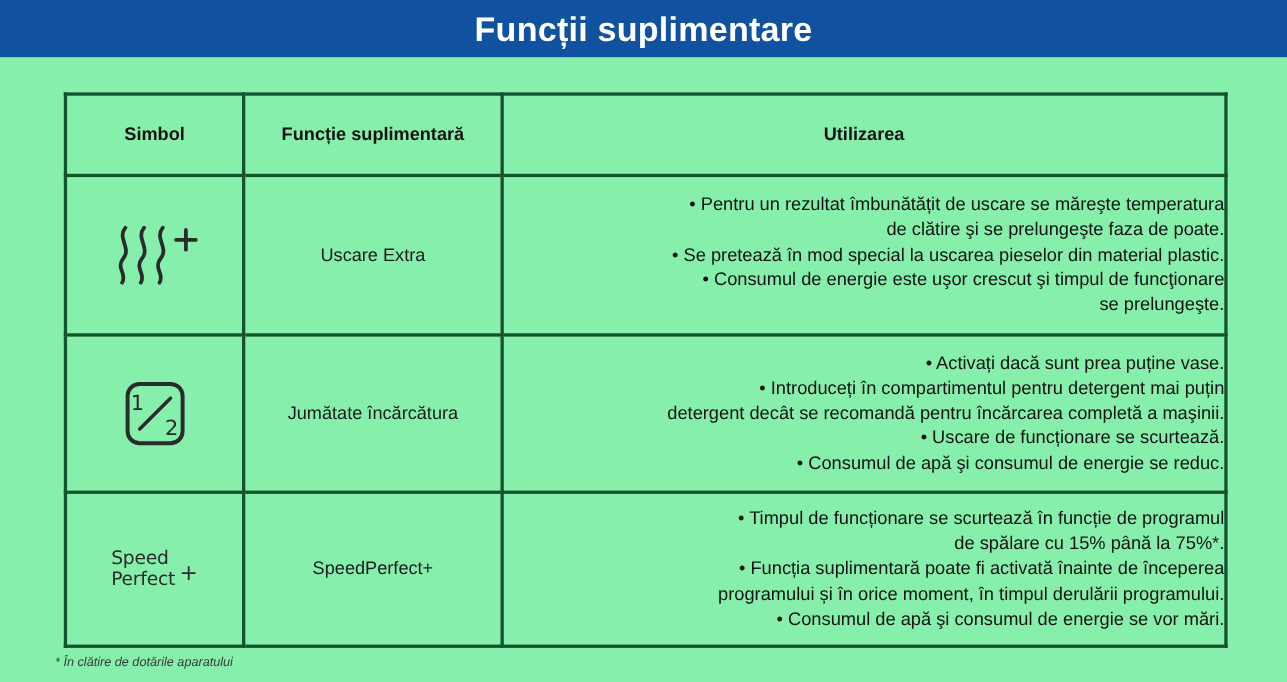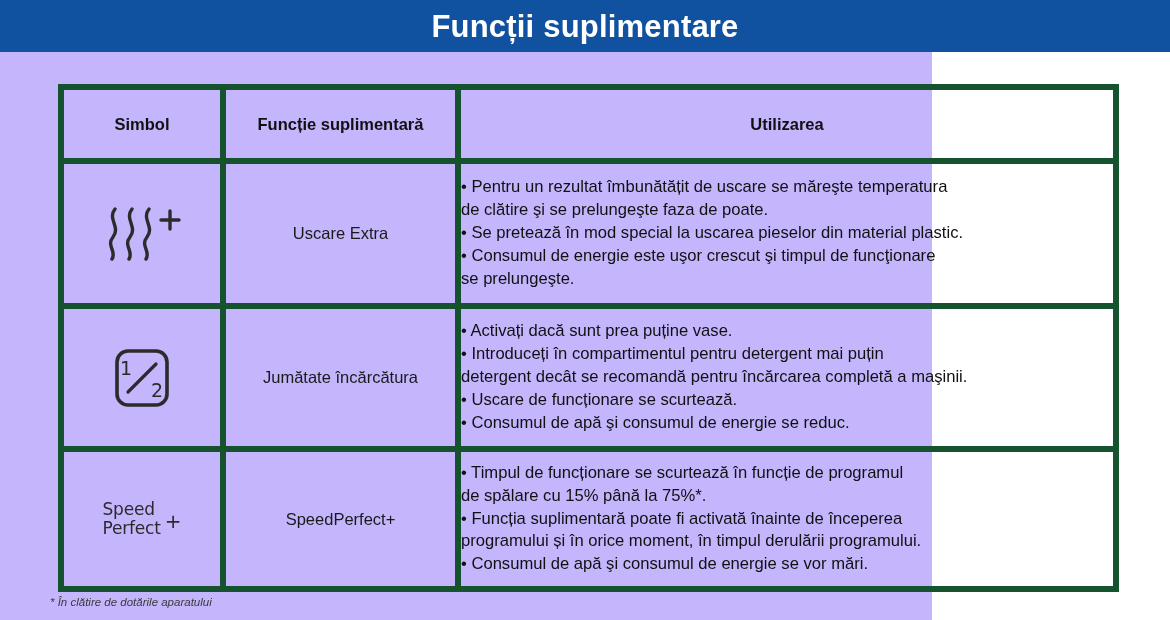--- a/index.html
+++ b/index.html
@@ -7,23 +7,23 @@
   html, body {
     width: 1170px;
     height: 620px;
     background: #ffffff;
     font-family: "Liberation Sans", sans-serif;
     overflow: hidden;
   }
 
   .page {
     position: relative;
-    width: 932px;
+    width: 1170px;
     height: 620px;
-    background: #c4b5fd;
+    background: #86efac;
   }
 
   
   .title-bar {
     position: absolute;
     left: 0;
     top: 0;
     width: 1170px;
     height: 52px;
     background: #10529f;
@@ -49,21 +49,21 @@
   }
 
   table.fn-table {
     width: 1055px;
     border-collapse: collapse;
     table-layout: fixed;
   }
 
   table.fn-table td,
   table.fn-table th {
-    border: 6px solid #14532d;
+    border: 3px solid #14532d;
     vertical-align: middle;
     padding: 0;
   }
 
   col.c-symbol { width: 162px; }
   col.c-fname  { width: 235px; }
   col.c-use    { width: 658px; }
 
   
   tr.head-row th {
@@ -93,21 +93,21 @@
     padding: 4px 6px;
     line-height: 1.35;
     margin-top: 20px;
   }
 
   .cell-use {
     padding: 9px 10px 9px 13px;
     font-size: 16.6px;
     color: #111;
     line-height: 1.385;
-    text-align: left;
+    text-align: right;
   }
   .cell-use .li {
     white-space: nowrap;
   }
 
   
   tr.row-1 td { height: 145px; }
   tr.row-2 td { height: 143px; }
   tr.row-3 td { height: 140px; }
 

